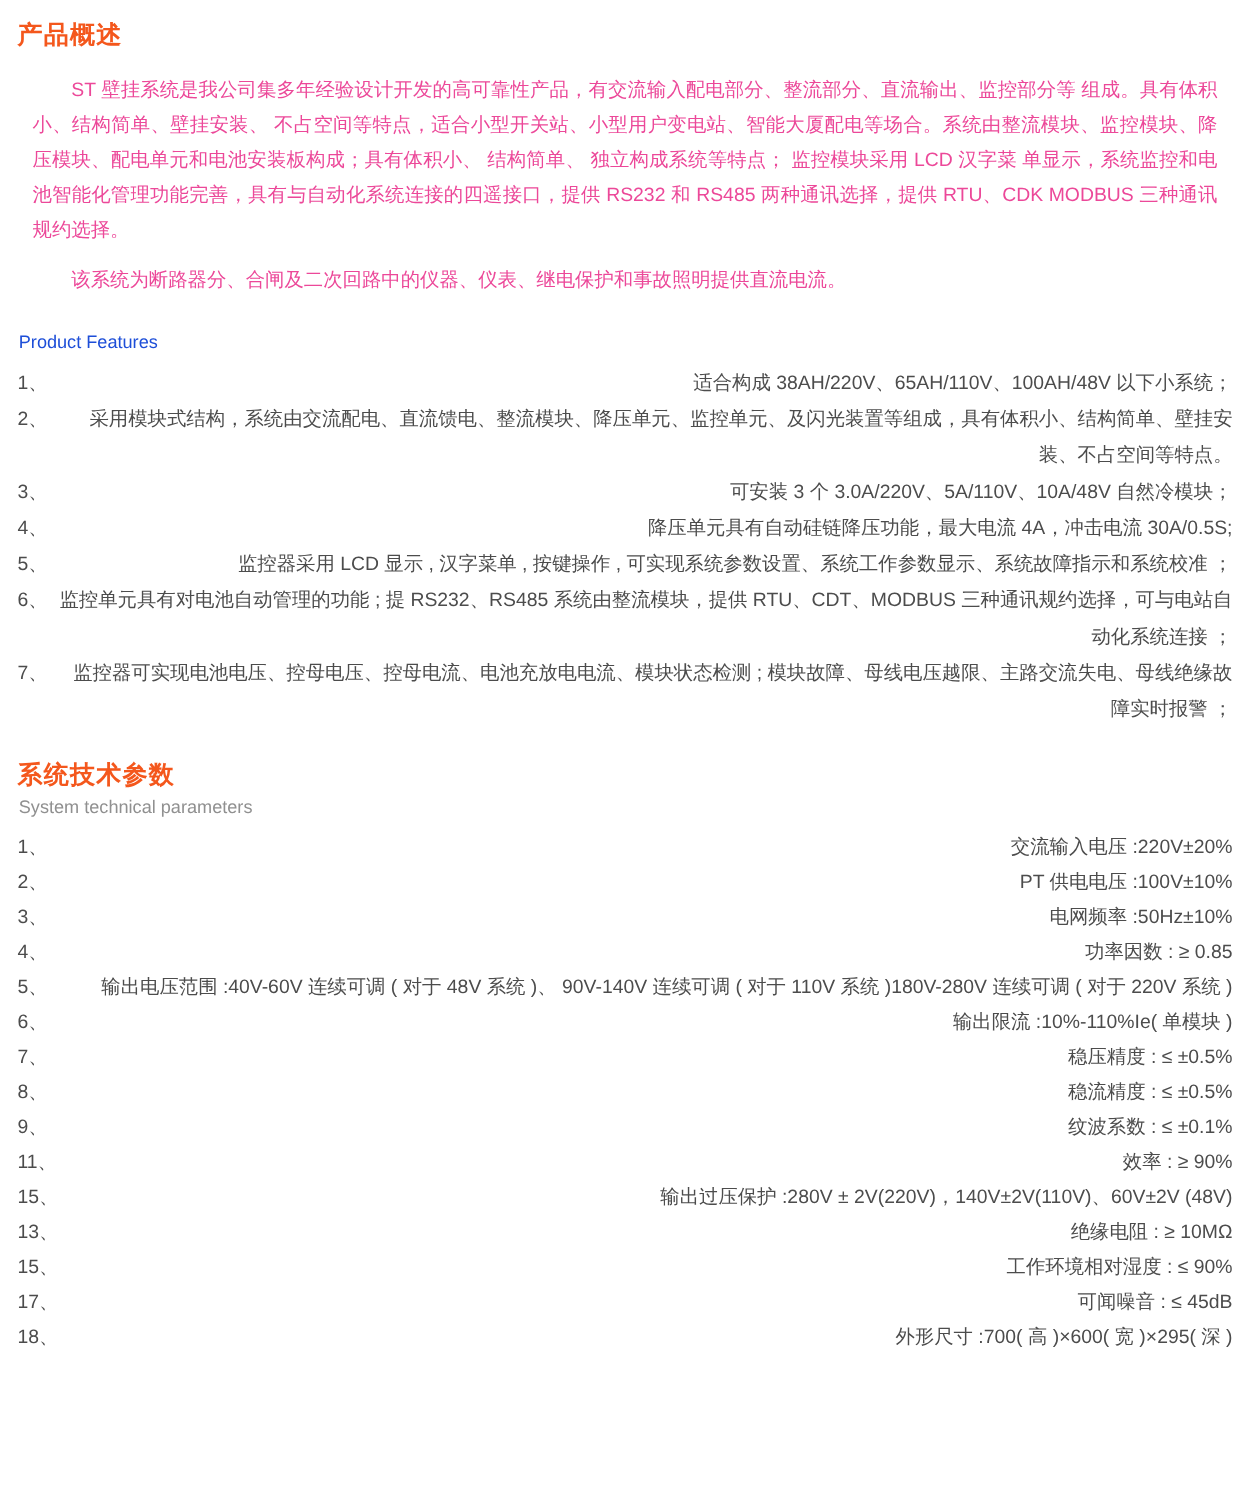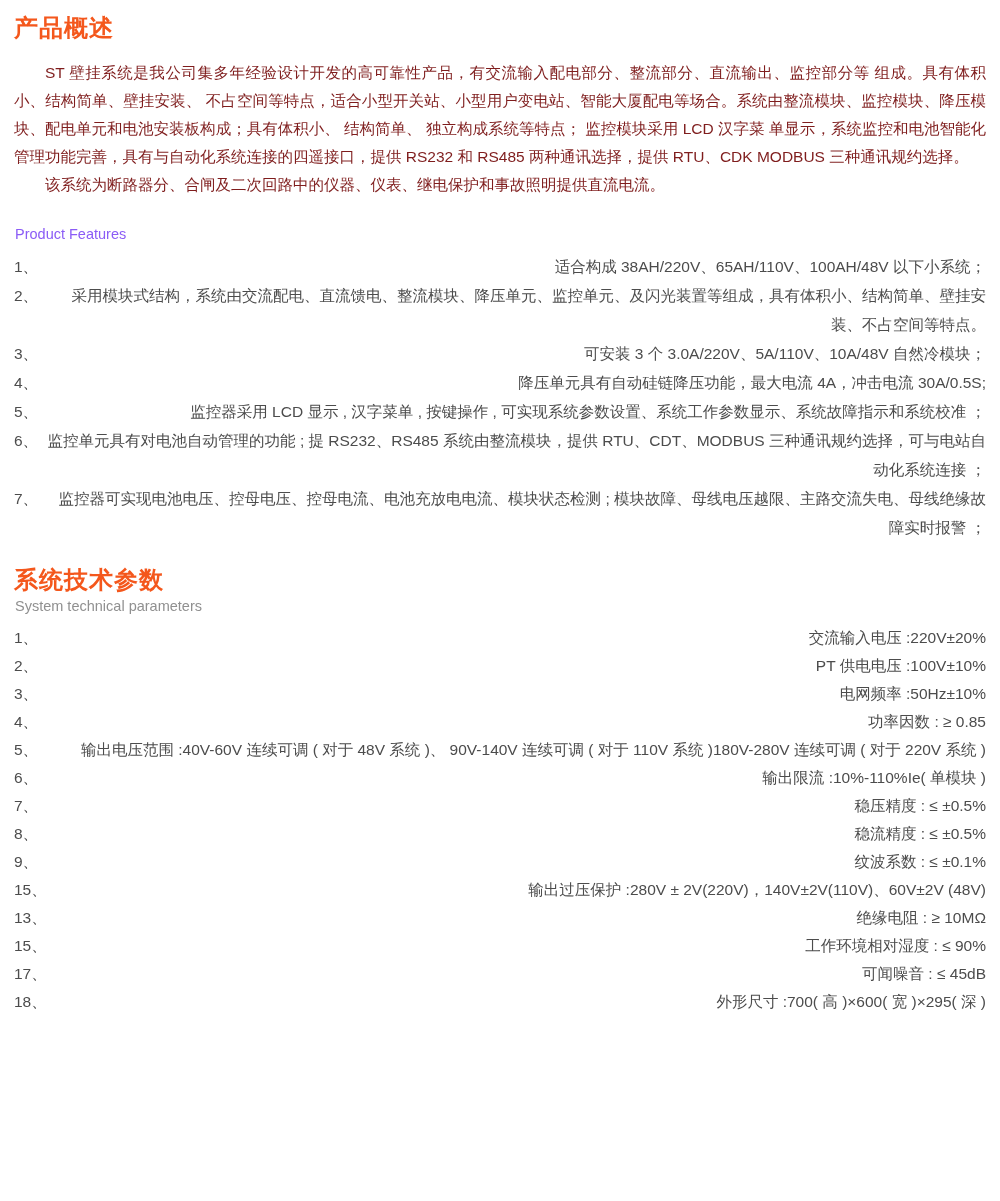--- a/index.html
+++ b/index.html
@@ -15,40 +15,40 @@
     padding: 12px 14px 0 14px;
     font-family: "Liberation Sans", "DejaVu Sans", sans-serif;
     color: #4c4c4c;
     -webkit-font-smoothing: antialiased;
   }
   section { display: block; }
   .sec-overview  { margin-bottom: 26px; }
   .sec-features  { margin-bottom: 22px; }
   .sec-title {
     margin: 0;
-    font-size: 24px;
+    font-size: 20px;
     font-weight: bold;
     line-height: 32px;
     color: #f4571c;
     letter-spacing: 1px;
   }
   .sec-subtitle {
     font-size: 14.5px;
     line-height: 18px;
     color: #909090;
     margin: 1px 0 0 1px;
   }
   
   .para-block { margin-top: 15px; }
   .para {
-    margin: 0;
+    margin: 12px;
     font-size: 15.5px;
     line-height: 28px;
     text-indent: 2em;
-    color: #7f1d1d;
+    color: #ec4899;
     text-align: justify;
   }
   
   .num-list {
     margin: 9px 0 0 0;
     padding: 0;
     list-style: none;
   }
   .num-list li {
     display: flex;
@@ -74,21 +74,21 @@
   <h2 class="sec-title" style="color: rgb(244, 87, 28);">产品概述</h2>
   <div class="para-block">
 
       <p class="para">ST 壁挂系统是我公司集多年经验设计开发的高可靠性产品，有交流输入配电部分、整流部分、直流输出、监控部分等 组成。具有体积小、结构简单、壁挂安装、 不占空间等特点，适合小型开关站、小型用户变电站、智能大厦配电等场合。系统由整流模块、监控模块、降压模块、配电单元和电池安装板构成；具有体积小、 结构简单、 独立构成系统等特点； 监控模块采用 LCD 汉字菜 单显示，系统监控和电池智能化管理功能完善，具有与自动化系统连接的四遥接口，提供 RS232 和 RS485 两种通讯选择，提供 RTU、CDK MODBUS 三种通讯规约选择。</p>
 
       <p class="para">该系统为断路器分、合闸及二次回路中的仪器、仪表、继电保护和事故照明提供直流电流。</p>
     </div>
 </section>
 
 <section class="sec-features">
-  <div class="sec-subtitle" style="color: #8b5cf6;">Product Features</div>
+  <div class="sec-subtitle" style="color: #1d4ed8;">Product Features</div>
   <ul class="num-list features-list">
 
       <li>
         <span class="item-num">1、</span>
         <span class="item-text">适合构成 38AH/220V、65AH/110V、100AH/48V 以下小系统；</span>
       </li>
 
       <li>
         <span class="item-num">2、</span>
         <span class="item-text">采用模块式结构，系统由交流配电、直流馈电、整流模块、降压单元、监控单元、及闪光装置等组成，具有体积小、结构简单、壁挂安装、不占空间等特点。</span>
@@ -165,20 +165,24 @@
         <span class="item-num">8、</span>
         <span class="item-text">稳流精度 : ≤ ±0.5%</span>
       </li>
 
       <li>
         <span class="item-num">9、</span>
         <span class="item-text">纹波系数 : ≤ ±0.1%</span>
       </li>
 
 
+      <li>
+        <span class="item-num">11、</span>
+        <span class="item-text">效率 : ≥ 90%</span>
+      </li>
 
       <li>
         <span class="item-num">15、</span>
         <span class="item-text">输出过压保护 :280V ± 2V(220V)，140V±2V(110V)、60V±2V (48V)</span>
       </li>
 
       <li>
         <span class="item-num">13、</span>
         <span class="item-text">绝缘电阻 : ≥ 10MΩ</span>
       </li>

